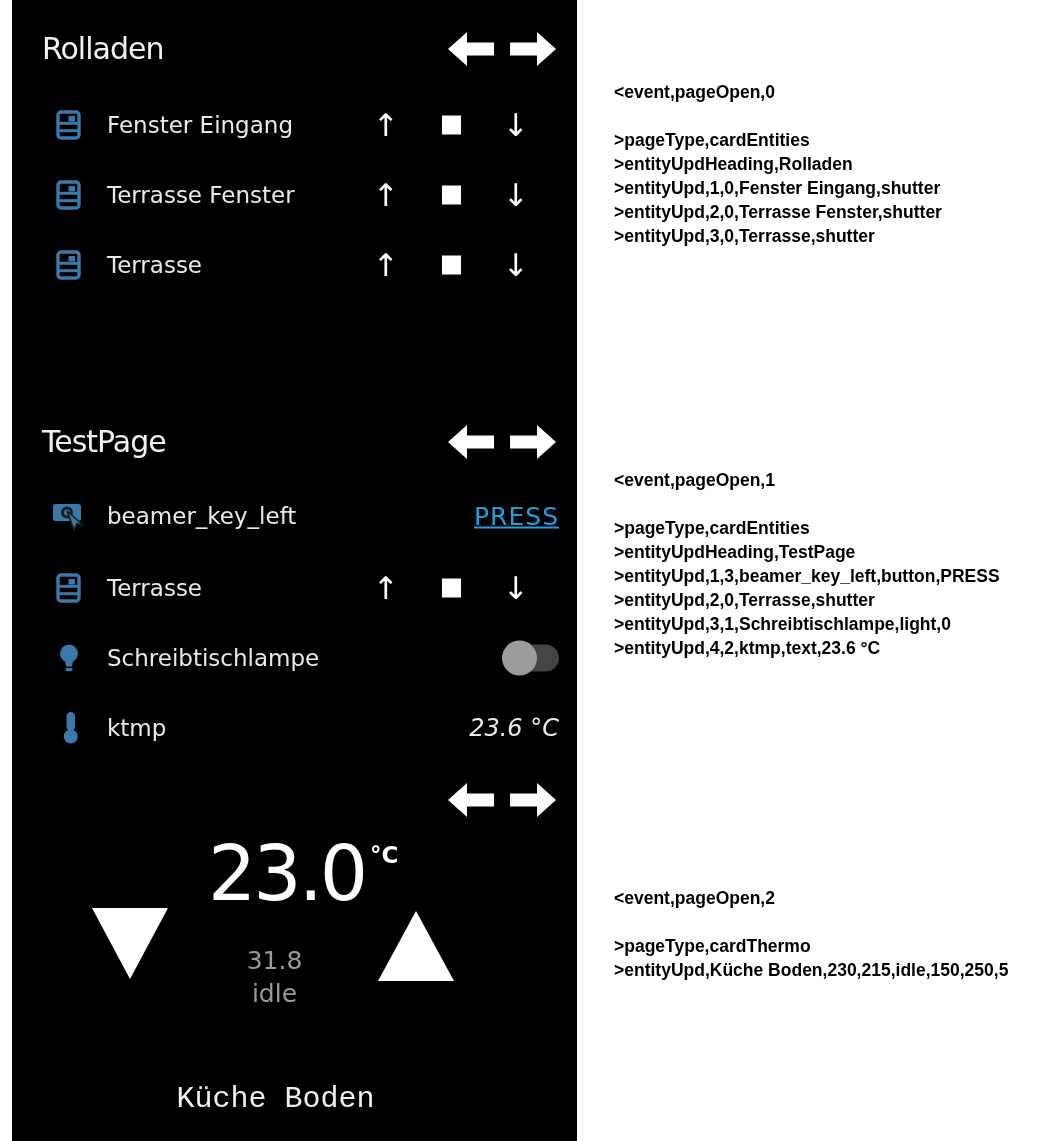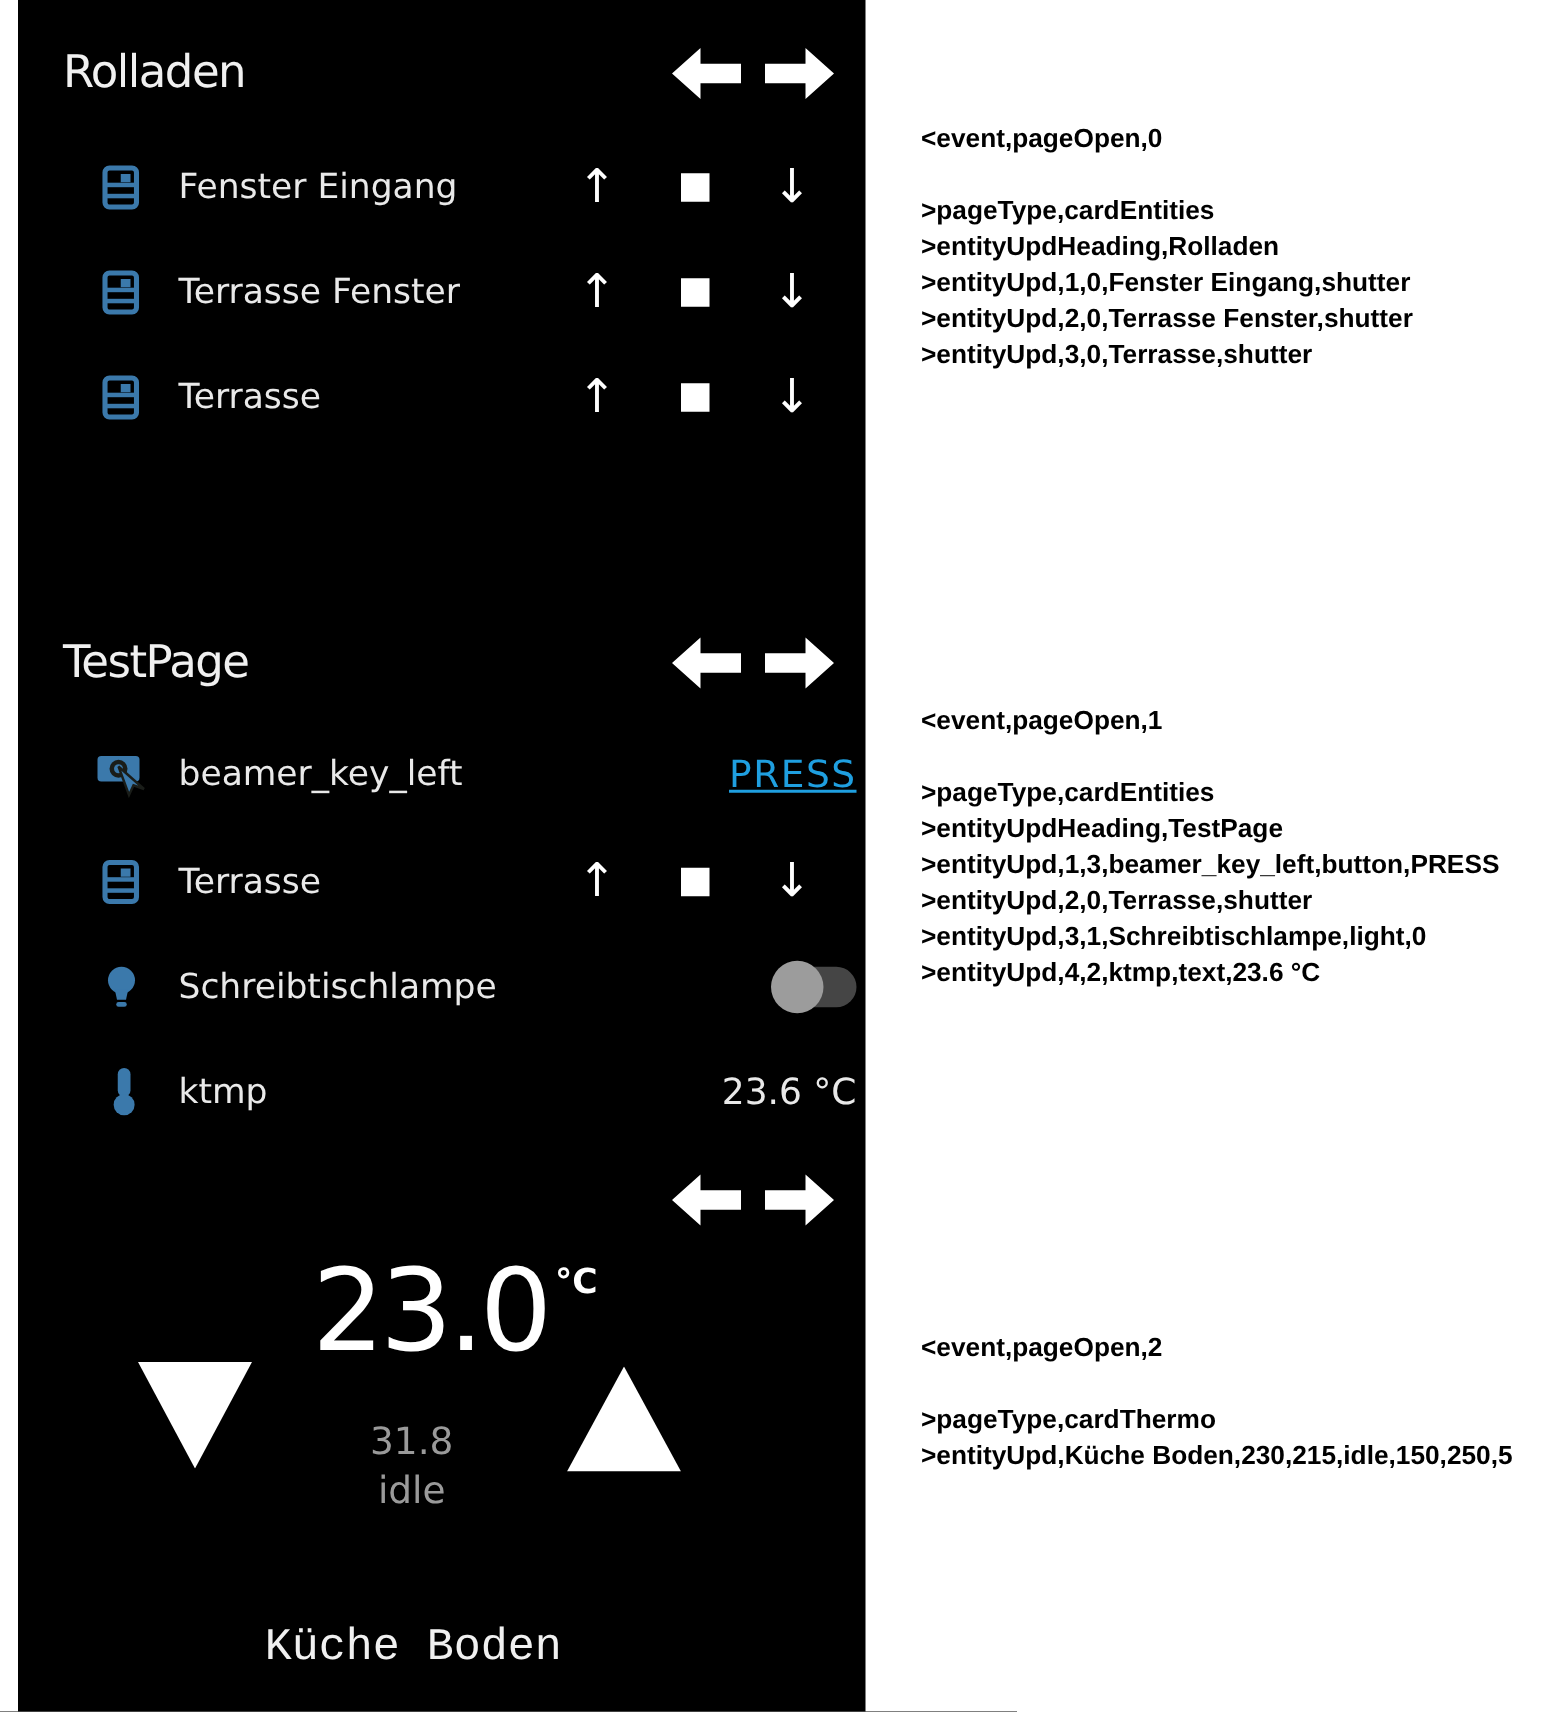--- a/index.html
+++ b/index.html
@@ -11,39 +11,39 @@
   #screen{
     position:absolute;left:0;top:0;width:565px;height:1141px;
     background:#000000;overflow:hidden;margin-left:12px;
   }
   .heading{
     position:absolute;left:30px;color:#f0f0f0;font-size:30px;
     letter-spacing:-1px;white-space:nowrap;
   }
   .nav{position:absolute;right:21px;display:flex;gap:16px;align-items:center;}
   .nav .arrow{width:46px;height:38px;display:block;cursor:pointer;}
-  .row{position:absolute;left:12px;width:584px;height:70px;}
+  .row{position:absolute;left:0;width:584px;height:70px;}
   .row .icon{position:absolute;left:44px;top:50%;transform:translateY(-50%);line-height:0;}
   .row .label{
     position:absolute;left:95px;top:50%;transform:translateY(-50%);
     font-size:23px;color:#e9e9e9;white-space:nowrap;
   }
   .ctl{position:absolute;top:50%;transform:translateY(-50%);color:#ffffff;
        font-size:31px;line-height:1;text-align:center;width:32px;}
   .ctl-up{left:358px;}
   .ctl-down{left:488px;}
   .ctl-stop{position:absolute;left:430px;top:50%;transform:translateY(-50%);
             width:19px;height:19px;background:#ffffff;}
   .press{
     position:absolute;right:37px;top:50%;transform:translateY(-50%);
     color:#1f9fe0;font-size:25px;letter-spacing:1px;white-space:nowrap;text-decoration:underline;
   }
   .value{
     position:absolute;right:37px;top:50%;transform:translateY(-50%);
-    color:#e9e9e9;font-size:24px;white-space:nowrap;
+    color:#e9e9e9;font-size:24px;white-space:nowrap;font-style:italic;
   }
   .toggle{
     position:absolute;right:37px;top:50%;transform:translateY(-50%);
     width:55px;height:27px;border-radius:14px;background:#454545;
   }
   .toggle .knob{
     position:absolute;left:-2px;top:-4px;width:35px;height:35px;
     border-radius:50%;background:#9c9c9c;
   }
   

